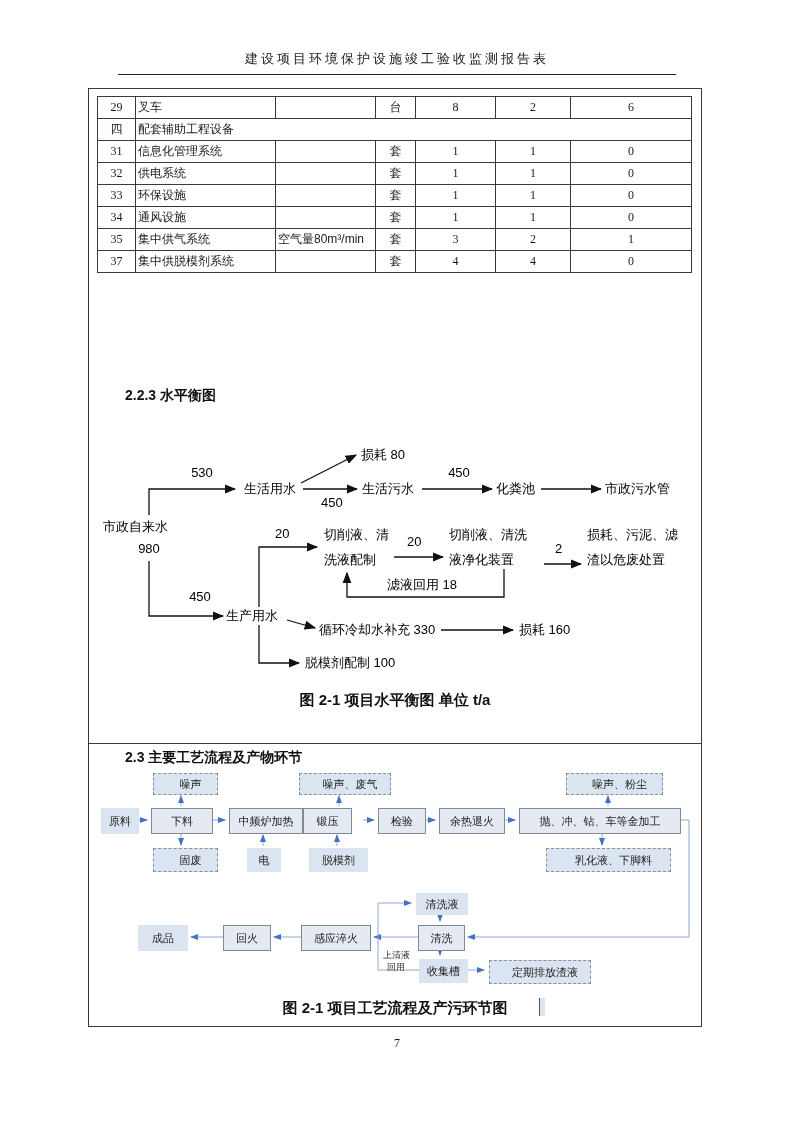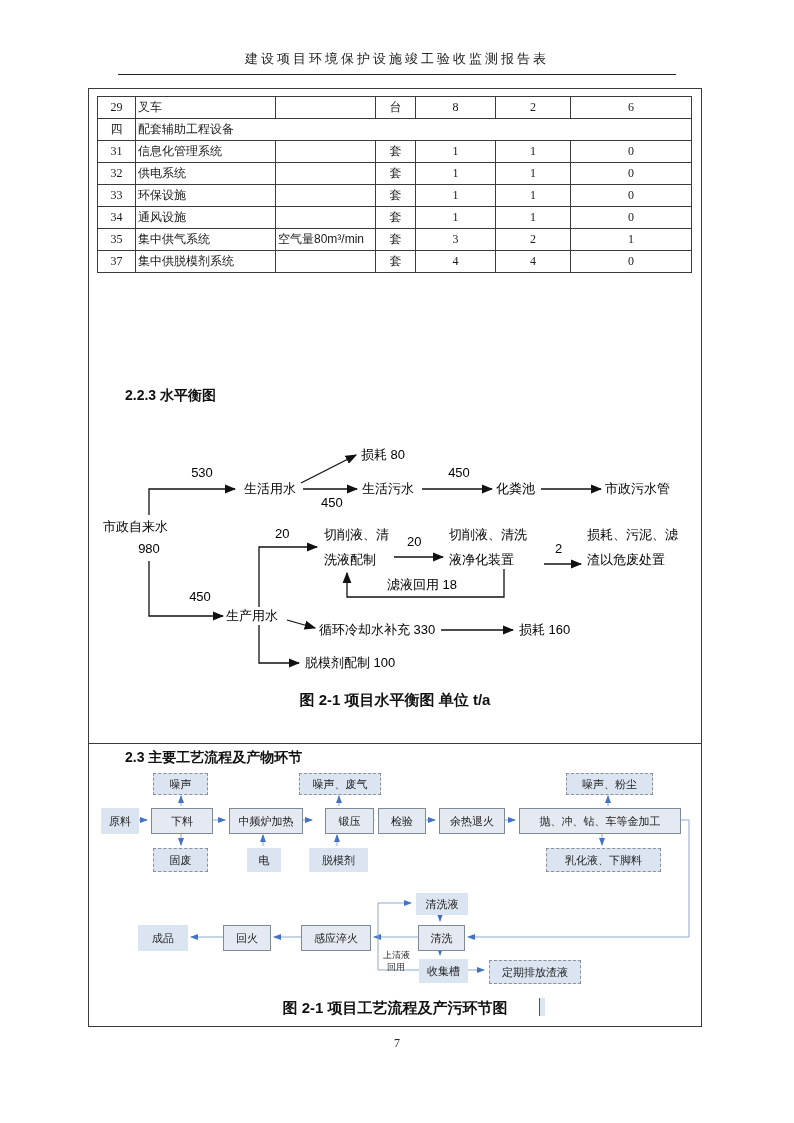--- a/index.html
+++ b/index.html
@@ -35,21 +35,21 @@
   .wb-label{position:absolute;font-size:13px;line-height:19px;color:#000;white-space:nowrap;}
   .wb-label.ctr{text-align:center;}
 
   
   .pf{position:absolute;left:0;top:654px;width:612px;height:283px;border-top:1px solid #3a3a3a;}
   .pf svg{position:absolute;left:0;top:0;}
   .fc-box{position:absolute;display:flex;align-items:center;justify-content:center;
           font-size:11px;color:#222;background:#dbe5f1;white-space:nowrap;
           font-family:"Liberation Serif","DejaVu Serif",serif;}
   .fc-solid{border:1px solid #7f8a99;background:#e4e9f2;}
-  .fc-dashed{border:1px dashed #8a8f98;}
+  .fc-dashed{border:1px dashed #8a8f98;padding-left:10px;}
   .fc-fill{border:1px solid transparent;}
   .fc-small{position:absolute;font-size:9px;line-height:11px;color:#333;white-space:nowrap;
             font-family:"Liberation Serif","DejaVu Serif",serif;}
   .cursor-bar{position:absolute;width:5px;height:18px;background:#dce6f1;border-left:1px solid #555;}
 
   .page-num{position:absolute;left:0;top:1036px;width:100%;text-align:center;
             font-size:12px;font-family:"Liberation Serif","DejaVu Serif",serif;color:#222;}
 </style>
 </head>
 <body>
@@ -231,21 +231,21 @@
         </g>
       </svg>
 
       <div class="fc-box fc-dashed" style="left:64px;top:29px;width:53px;height:20px;">噪声</div>
       <div class="fc-box fc-dashed" style="left:210px;top:29px;width:80px;height:20px;">噪声、废气</div>
       <div class="fc-box fc-dashed" style="left:477px;top:29px;width:85px;height:20px;">噪声、粉尘</div>
 
       <div class="fc-box fc-fill" style="left:12px;top:64px;width:36px;height:24px;">原料</div>
       <div class="fc-box fc-solid" style="left:62px;top:64px;width:60px;height:24px;">下料</div>
       <div class="fc-box fc-solid" style="left:140px;top:64px;width:72px;height:24px;">中频炉加热</div>
-      <div class="fc-box fc-solid" style="left:236px;top:64px;width:47px;height:24px;">锻压</div>
+      <div class="fc-box fc-solid" style="left:214px;top:64px;width:47px;height:24px;">锻压</div>
       <div class="fc-box fc-solid" style="left:289px;top:64px;width:46px;height:24px;">检验</div>
       <div class="fc-box fc-solid" style="left:350px;top:64px;width:64px;height:24px;">余热退火</div>
       <div class="fc-box fc-solid" style="left:430px;top:64px;width:160px;height:24px;">抛、冲、钻、车等金加工</div>
 
       <div class="fc-box fc-dashed" style="left:64px;top:104px;width:53px;height:22px;">固废</div>
       <div class="fc-box fc-fill" style="left:158px;top:104px;width:32px;height:22px;">电</div>
       <div class="fc-box fc-fill" style="left:220px;top:104px;width:57px;height:22px;">脱模剂</div>
       <div class="fc-box fc-dashed" style="left:457px;top:104px;width:113px;height:22px;">乳化液、下脚料</div>
 
       <div class="fc-box fc-fill" style="left:327px;top:149px;width:50px;height:20px;text-align:center;">清洗液</div>

